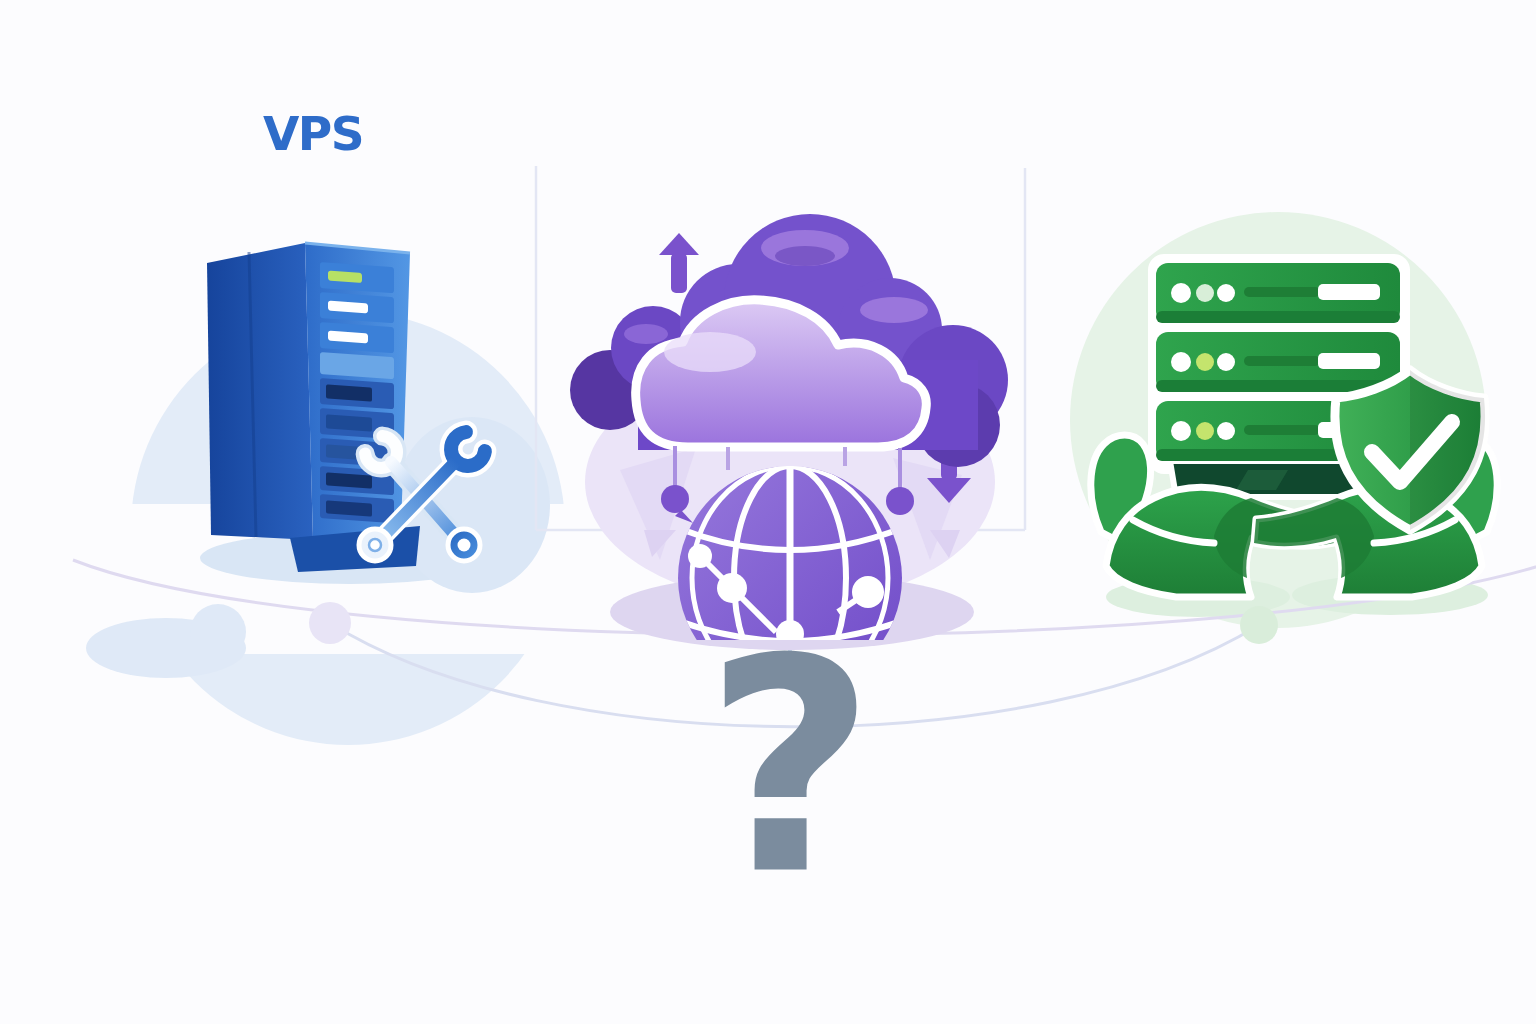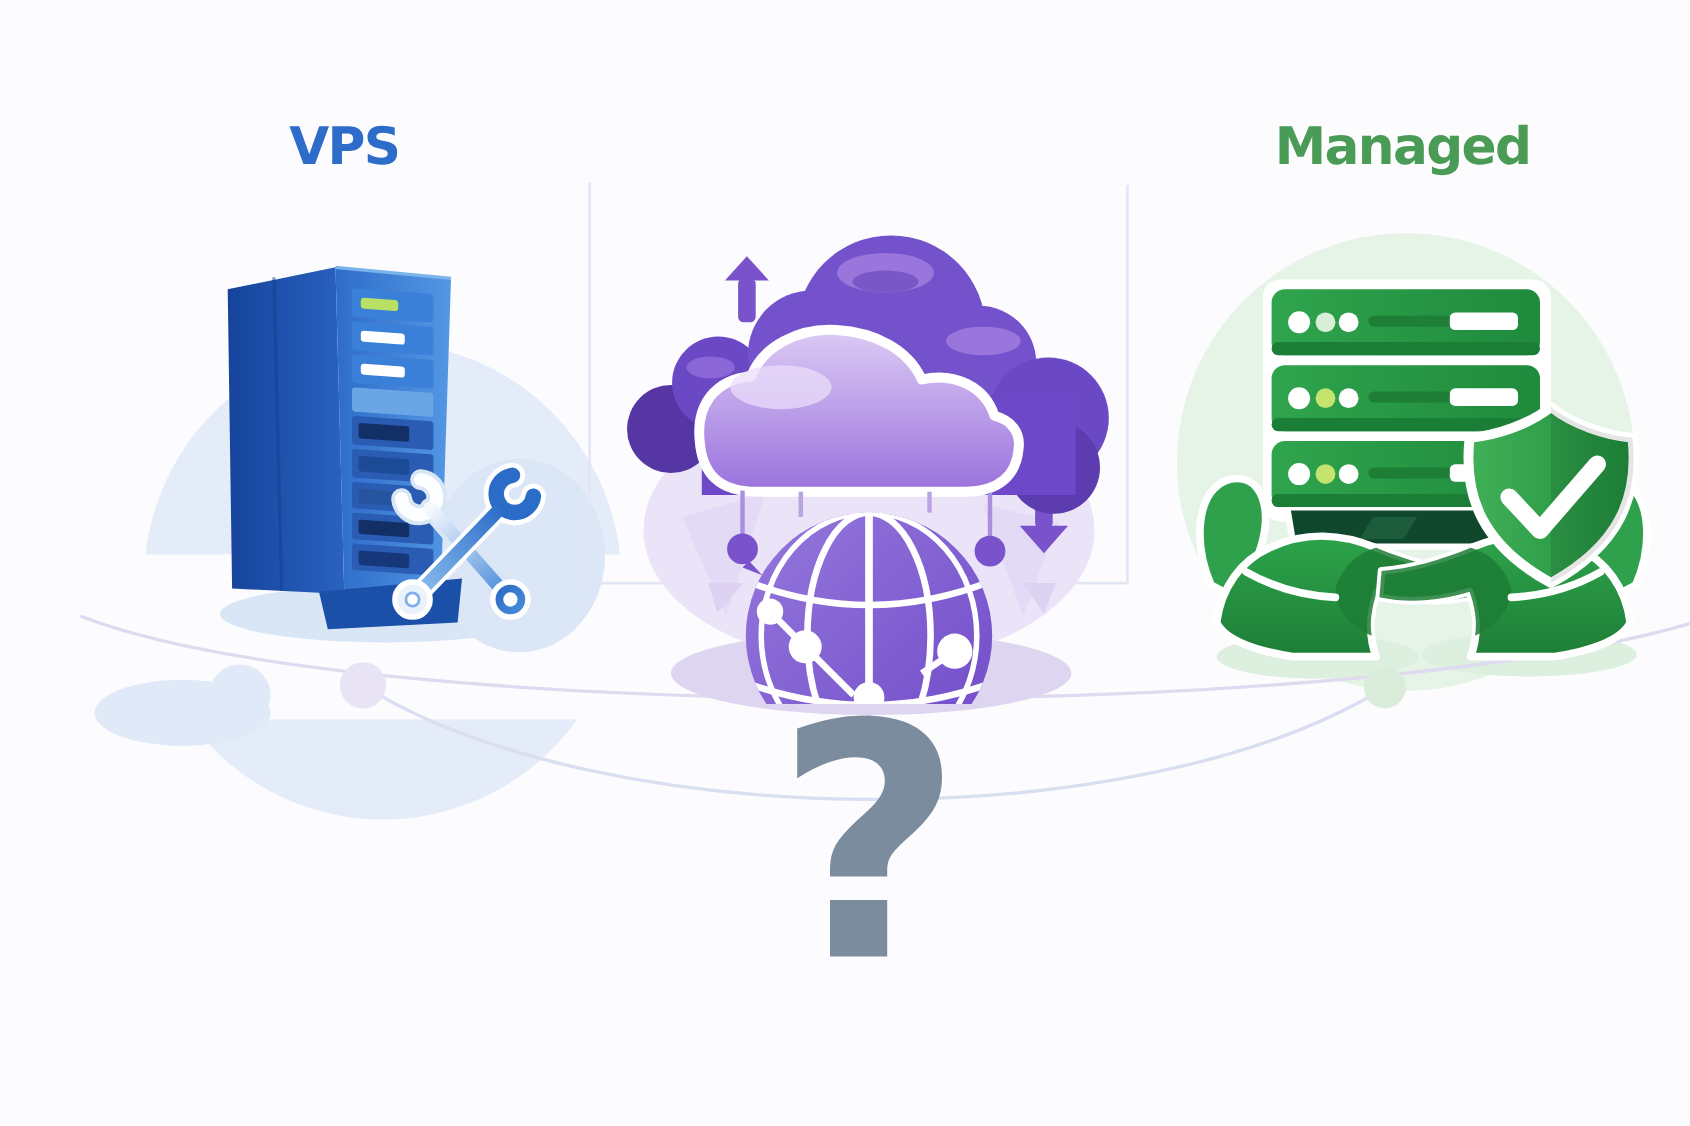--- a/index.html
+++ b/index.html
@@ -276,16 +276,15 @@
     <polyline points="1324,452 1352,482 1404,422" fill="none" stroke="#ffffff" stroke-width="16" stroke-linecap="round" stroke-linejoin="round"></polyline>
   </g>
 
   <g>
     <circle cx="282" cy="623" r="21" fill="#e8e4f6"></circle>
     <circle cx="1211" cy="625" r="19" fill="#d9edda"></circle>
   </g>
 </svg>
 
 <div class="col-title title-vps">VPS</div>
-<div class="col-title title-managed">Managed</div>
 <div class="qmark">?</div>
 
 </div>
 
 </body></html>

